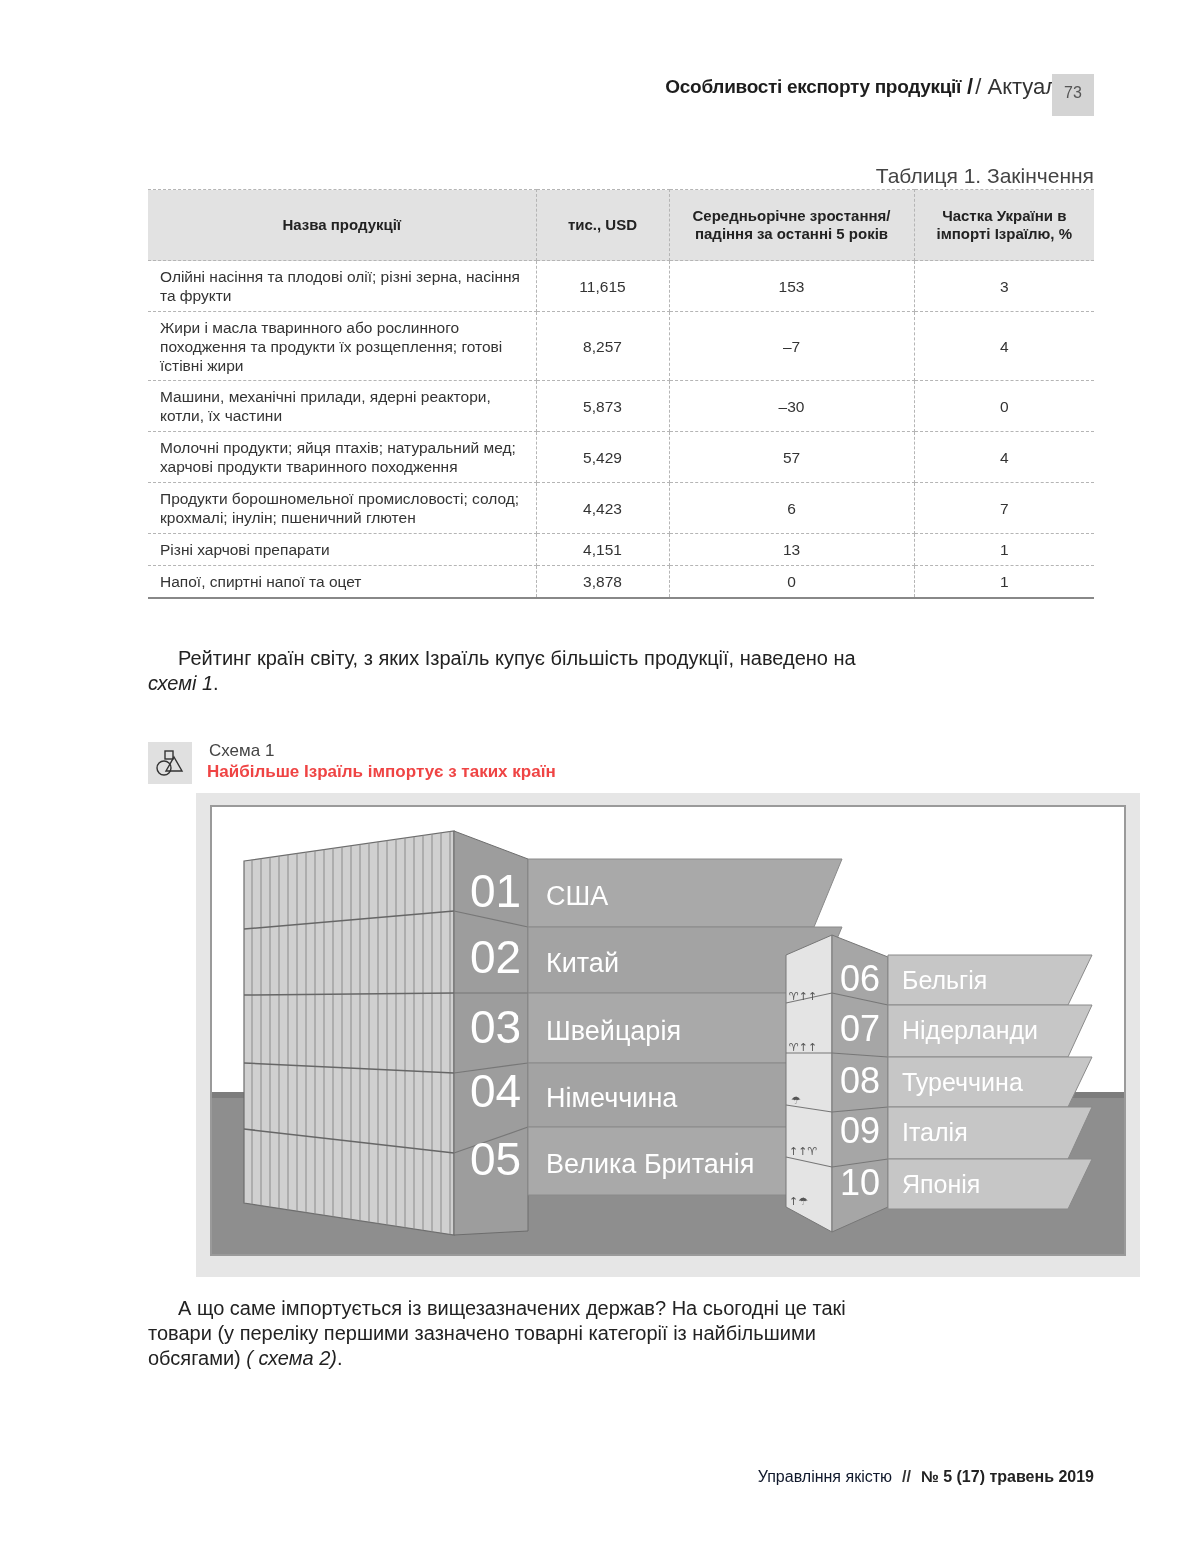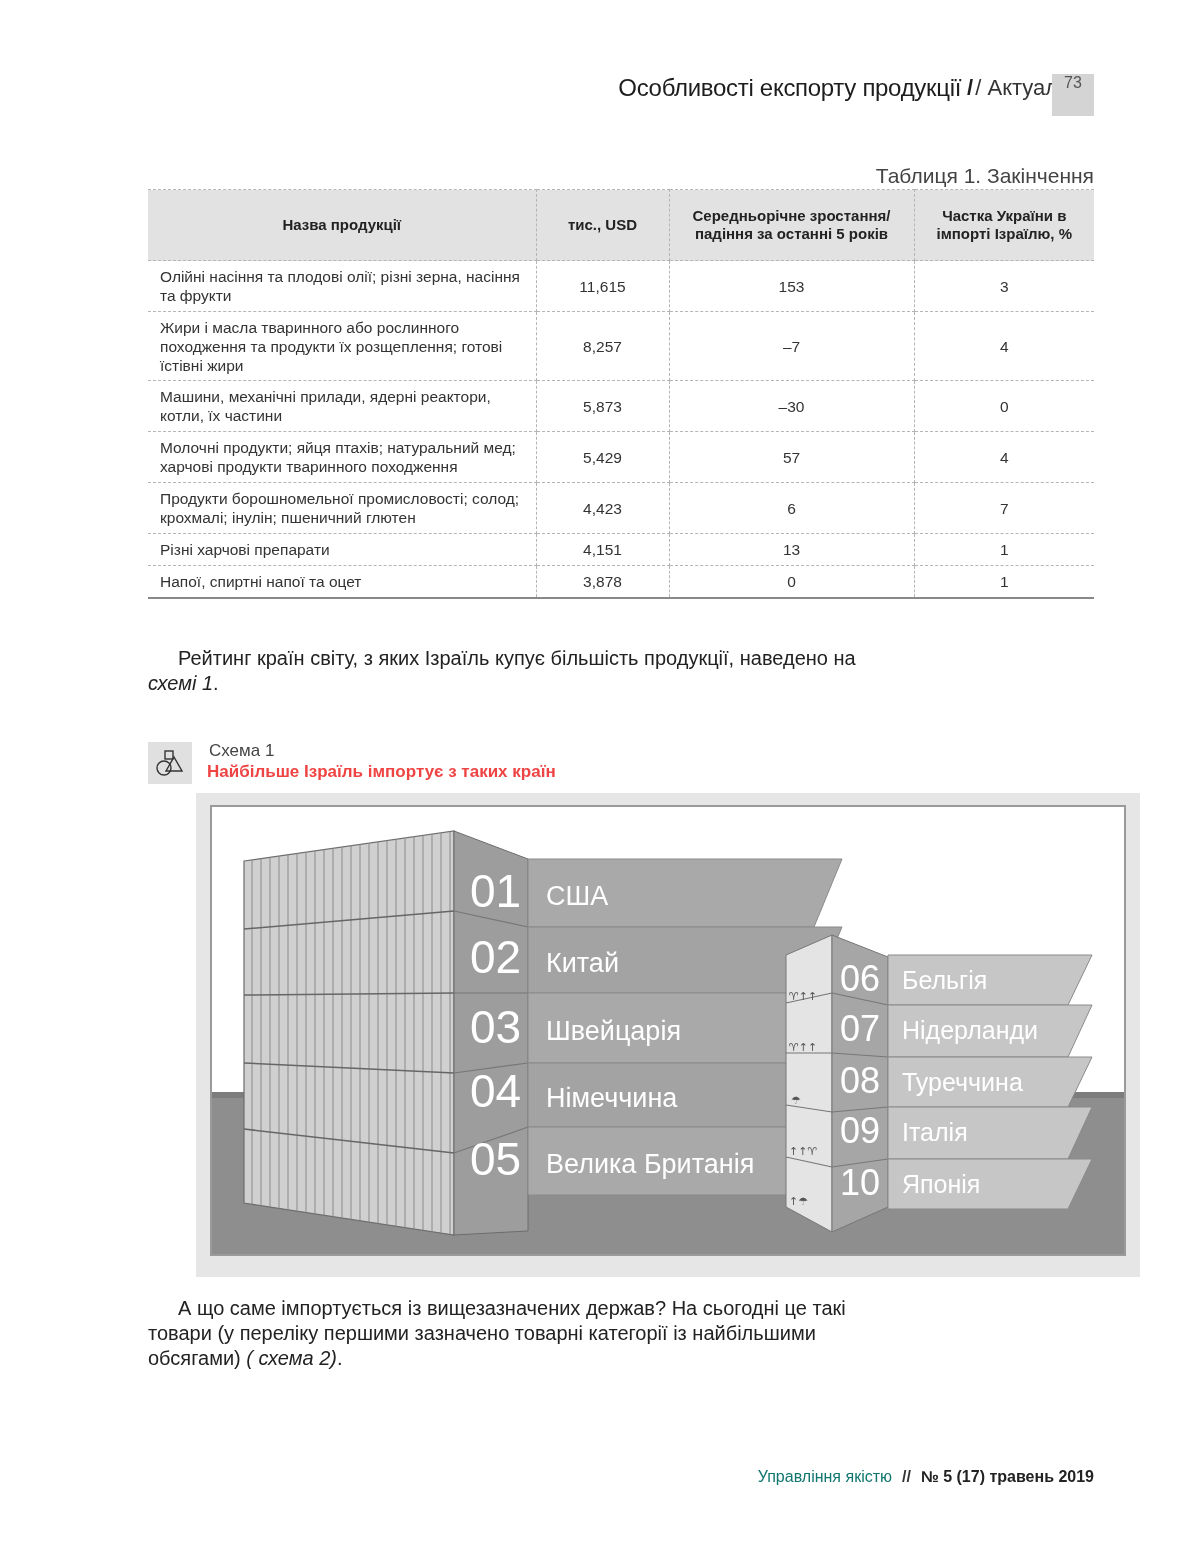--- a/index.html
+++ b/index.html
@@ -1,24 +1,24 @@
 <!DOCTYPE html>
 <html><head>
 <meta charset="utf-8">
 <style>
   * { box-sizing: border-box; margin: 0; padding: 0; }
   html, body { width: 1182px; height: 1565px; background: #ffffff; }
   body { position: relative; font-family: "Liberation Sans", sans-serif; color: #222; overflow: hidden; }
 
   
   .page-header { position: absolute; top: 74px; right: 88px; display: flex; align-items: center; }
-  .header-title { font-size: 24px; font-weight: normal; color: #1d1d1d; letter-spacing: -0.3px; }
+  .header-title { font-size: 19px; font-weight: bold; color: #1d1d1d; letter-spacing: -0.3px; }
   .header-sep { font-size: 22px; font-weight: bold; color: #1d1d1d; margin-left: 6px; }
   .header-section { font-size: 22px; color: #333; margin-left: 2px; }
-  .page-number { position: absolute; top: 74px; left: 1052px; width: 42px; height: 42px; background: #d4d4d4; font-size: 16px; color: #555; display: flex; align-items: flex-start; justify-content: center; }
+  .page-number { position: absolute; top: 74px; left: 1052px; width: 42px; height: 42px; background: #d4d4d4; font-size: 16px; color: #555; display: flex; align-items: flex-start; justify-content: center; padding-top: 10px; }
 
   
   .table-caption { position: absolute; top: 164px; right: 88px; font-size: 21px; color: #444; }
   .data-table { position: absolute; top: 189px; left: 148px; width: 946px; border-collapse: collapse; font-size: 15.5px; }
   .data-table th, .data-table td { border: 1px dashed #b5b5b5; padding: 4px 12px; vertical-align: middle; }
   .data-table th { background: #e2e2e2; font-weight: bold; font-size: 15px; line-height: 18px; color: #222; height: 71px; text-align: center; }
   .data-table td { color: #333; line-height: 19px; }
   .data-table td.num { text-align: center; }
   .data-table tr:first-child th { border-top: 1px dashed #b5b5b5; }
   .data-table tbody tr:last-child td { border-bottom: 2px solid #888; }
@@ -43,21 +43,21 @@
 
   
   .diagram-frame { position: absolute; top: 793px; left: 148px; width: 944px; height: 484px; background: #e6e6e6; margin-left: 48px; }
   .diagram-inner { position: absolute; top: 12px; left: 14px; width: 916px; height: 451px; background: #fff; border: 2px solid #9a9a9a; overflow: hidden; }
   .diagram-svg { position: absolute; top: 0; left: 0; }
   .rank-text { font-family: "Liberation Sans", sans-serif; fill: #fff; font-size: 46px; }
   .country-text { font-family: "Liberation Sans", sans-serif; fill: #fff; font-size: 27px; }
 
   
   .footer { position: absolute; top: 1468px; right: 88px; font-size: 16px; color: #444; }
-  .footer-journal { color: #0f766e; }
+  .footer-journal { color: #0f172a; }
   .footer-sep { font-weight: bold; margin: 0 10px; color: #333; }
   .footer-issue { font-weight: bold; color: #222; }
 </style>
 </head>
 <body>
 
 <div class="page-header">
   <span class="header-title">Особливості експорту продукції</span>
   <span class="header-sep">/</span>
     <span class="header-section"><span>/ </span><span>Актуально</span></span>

